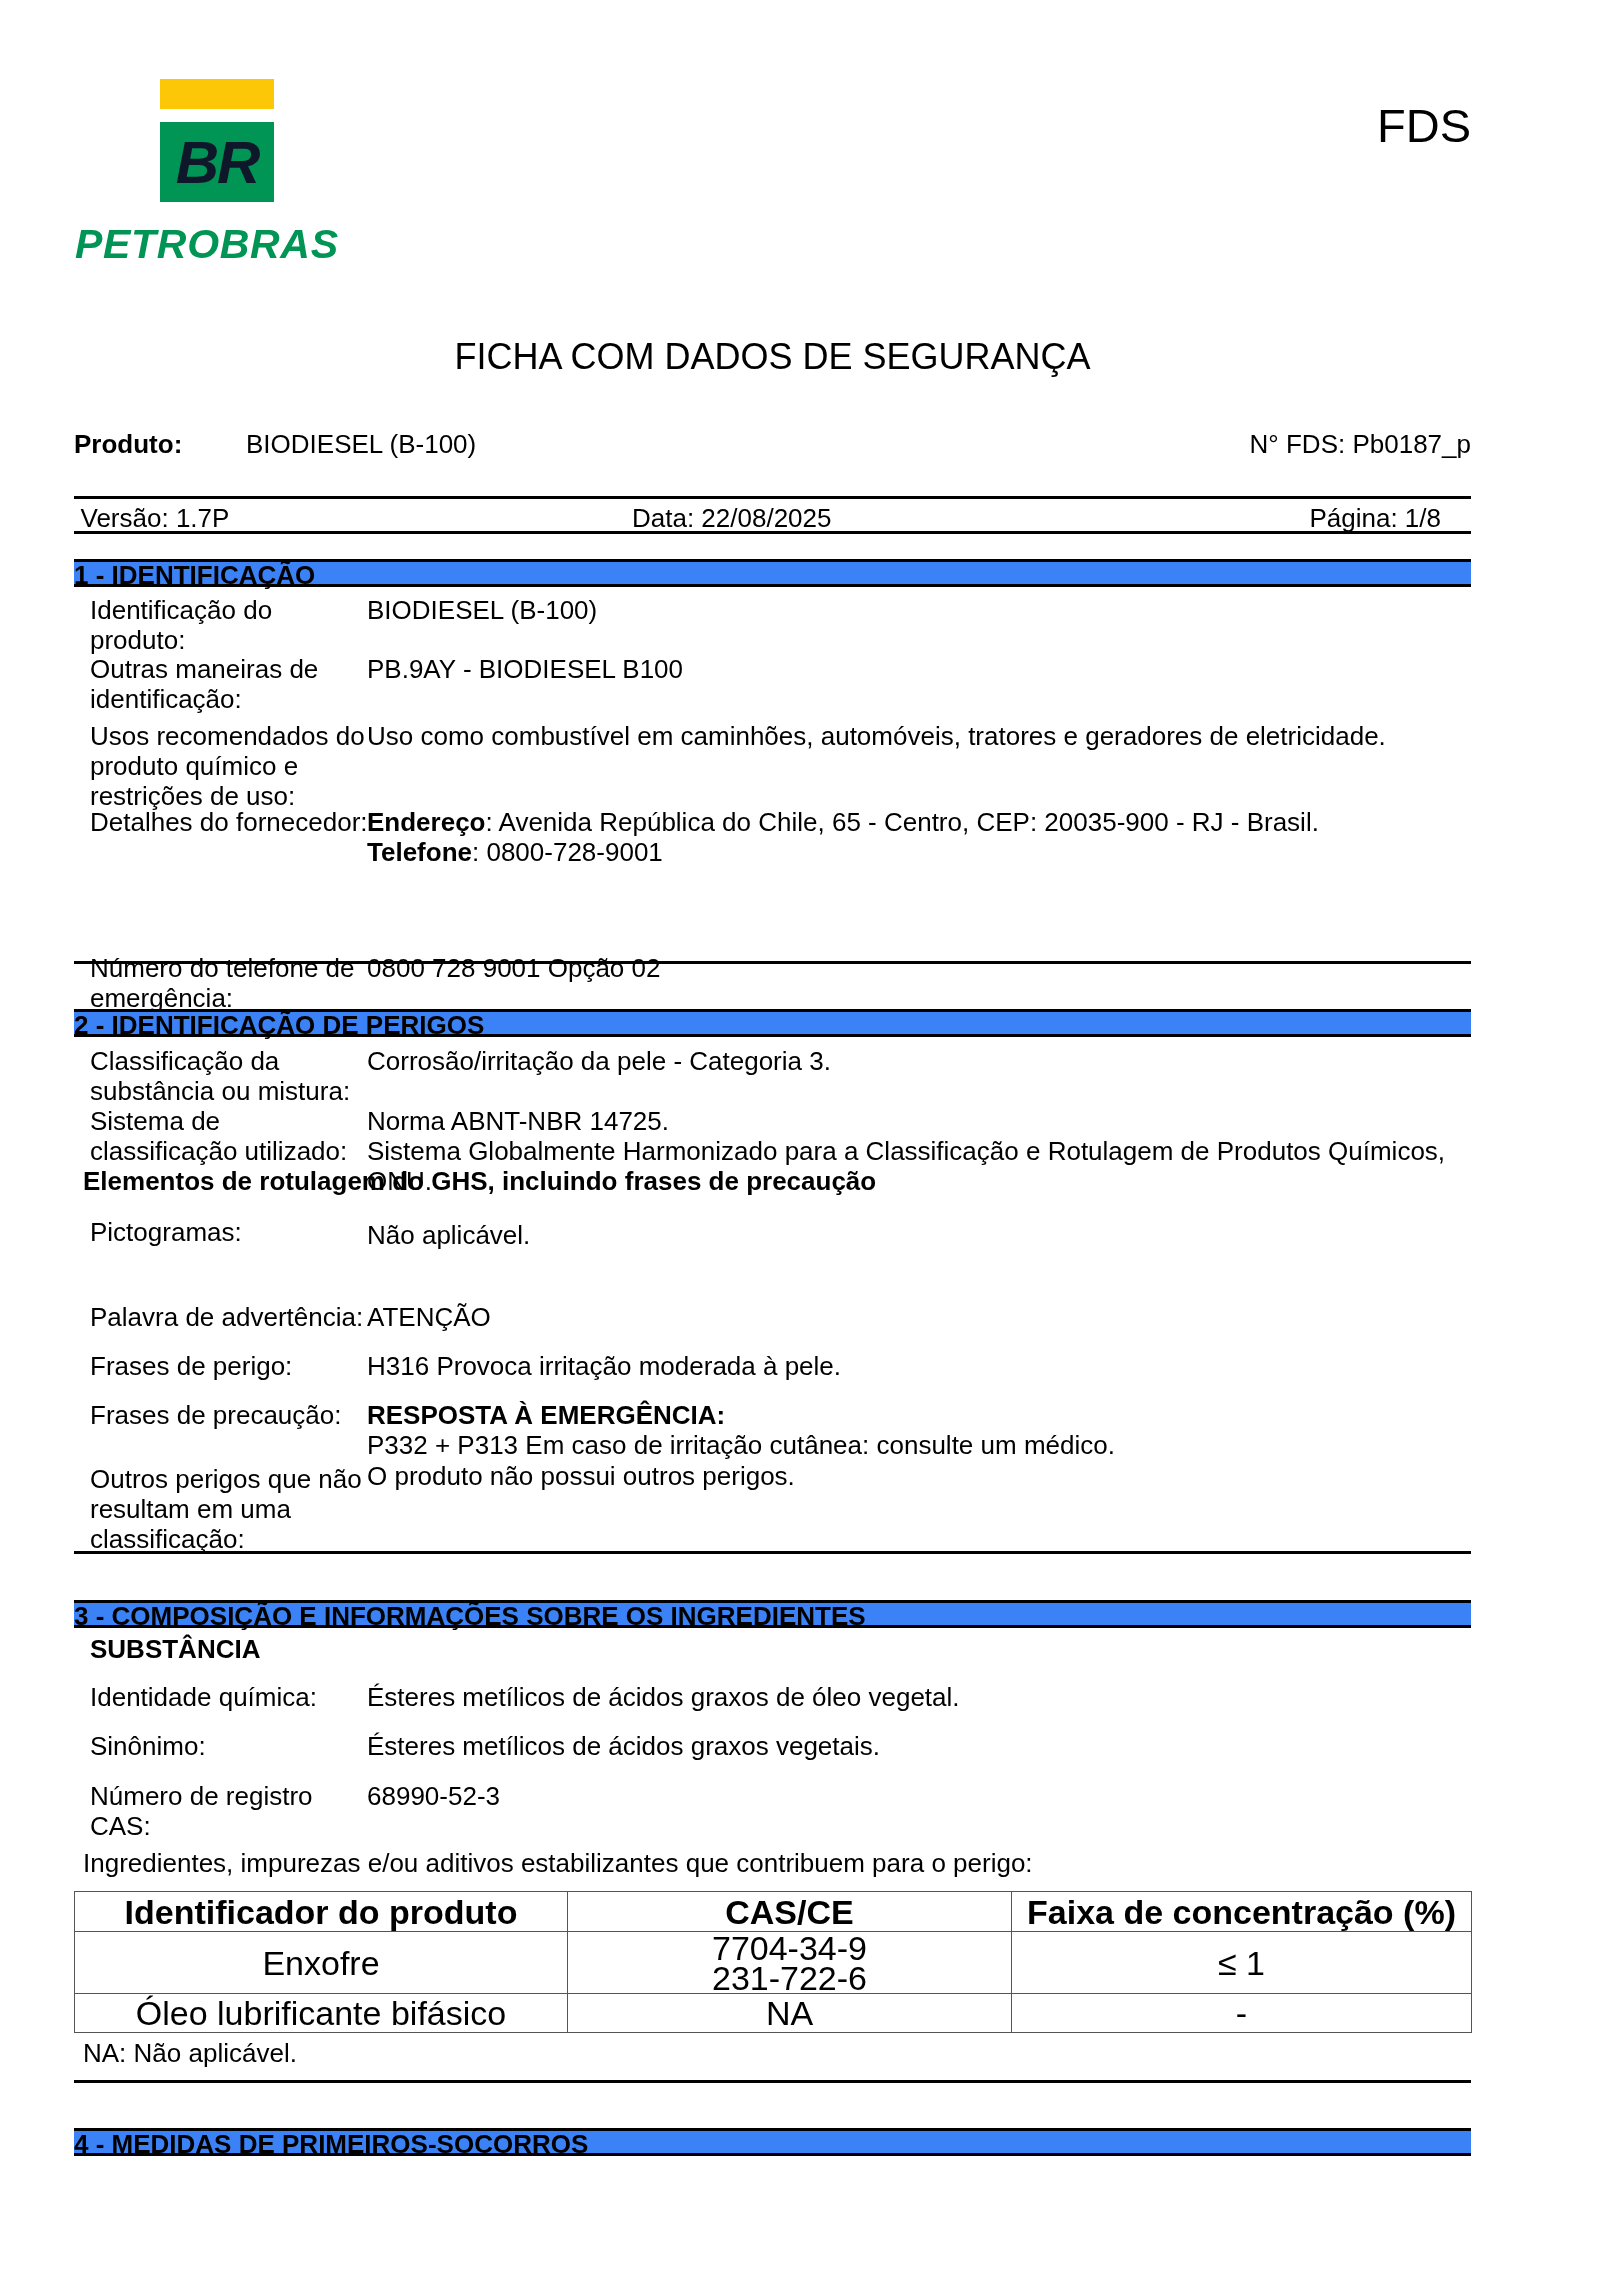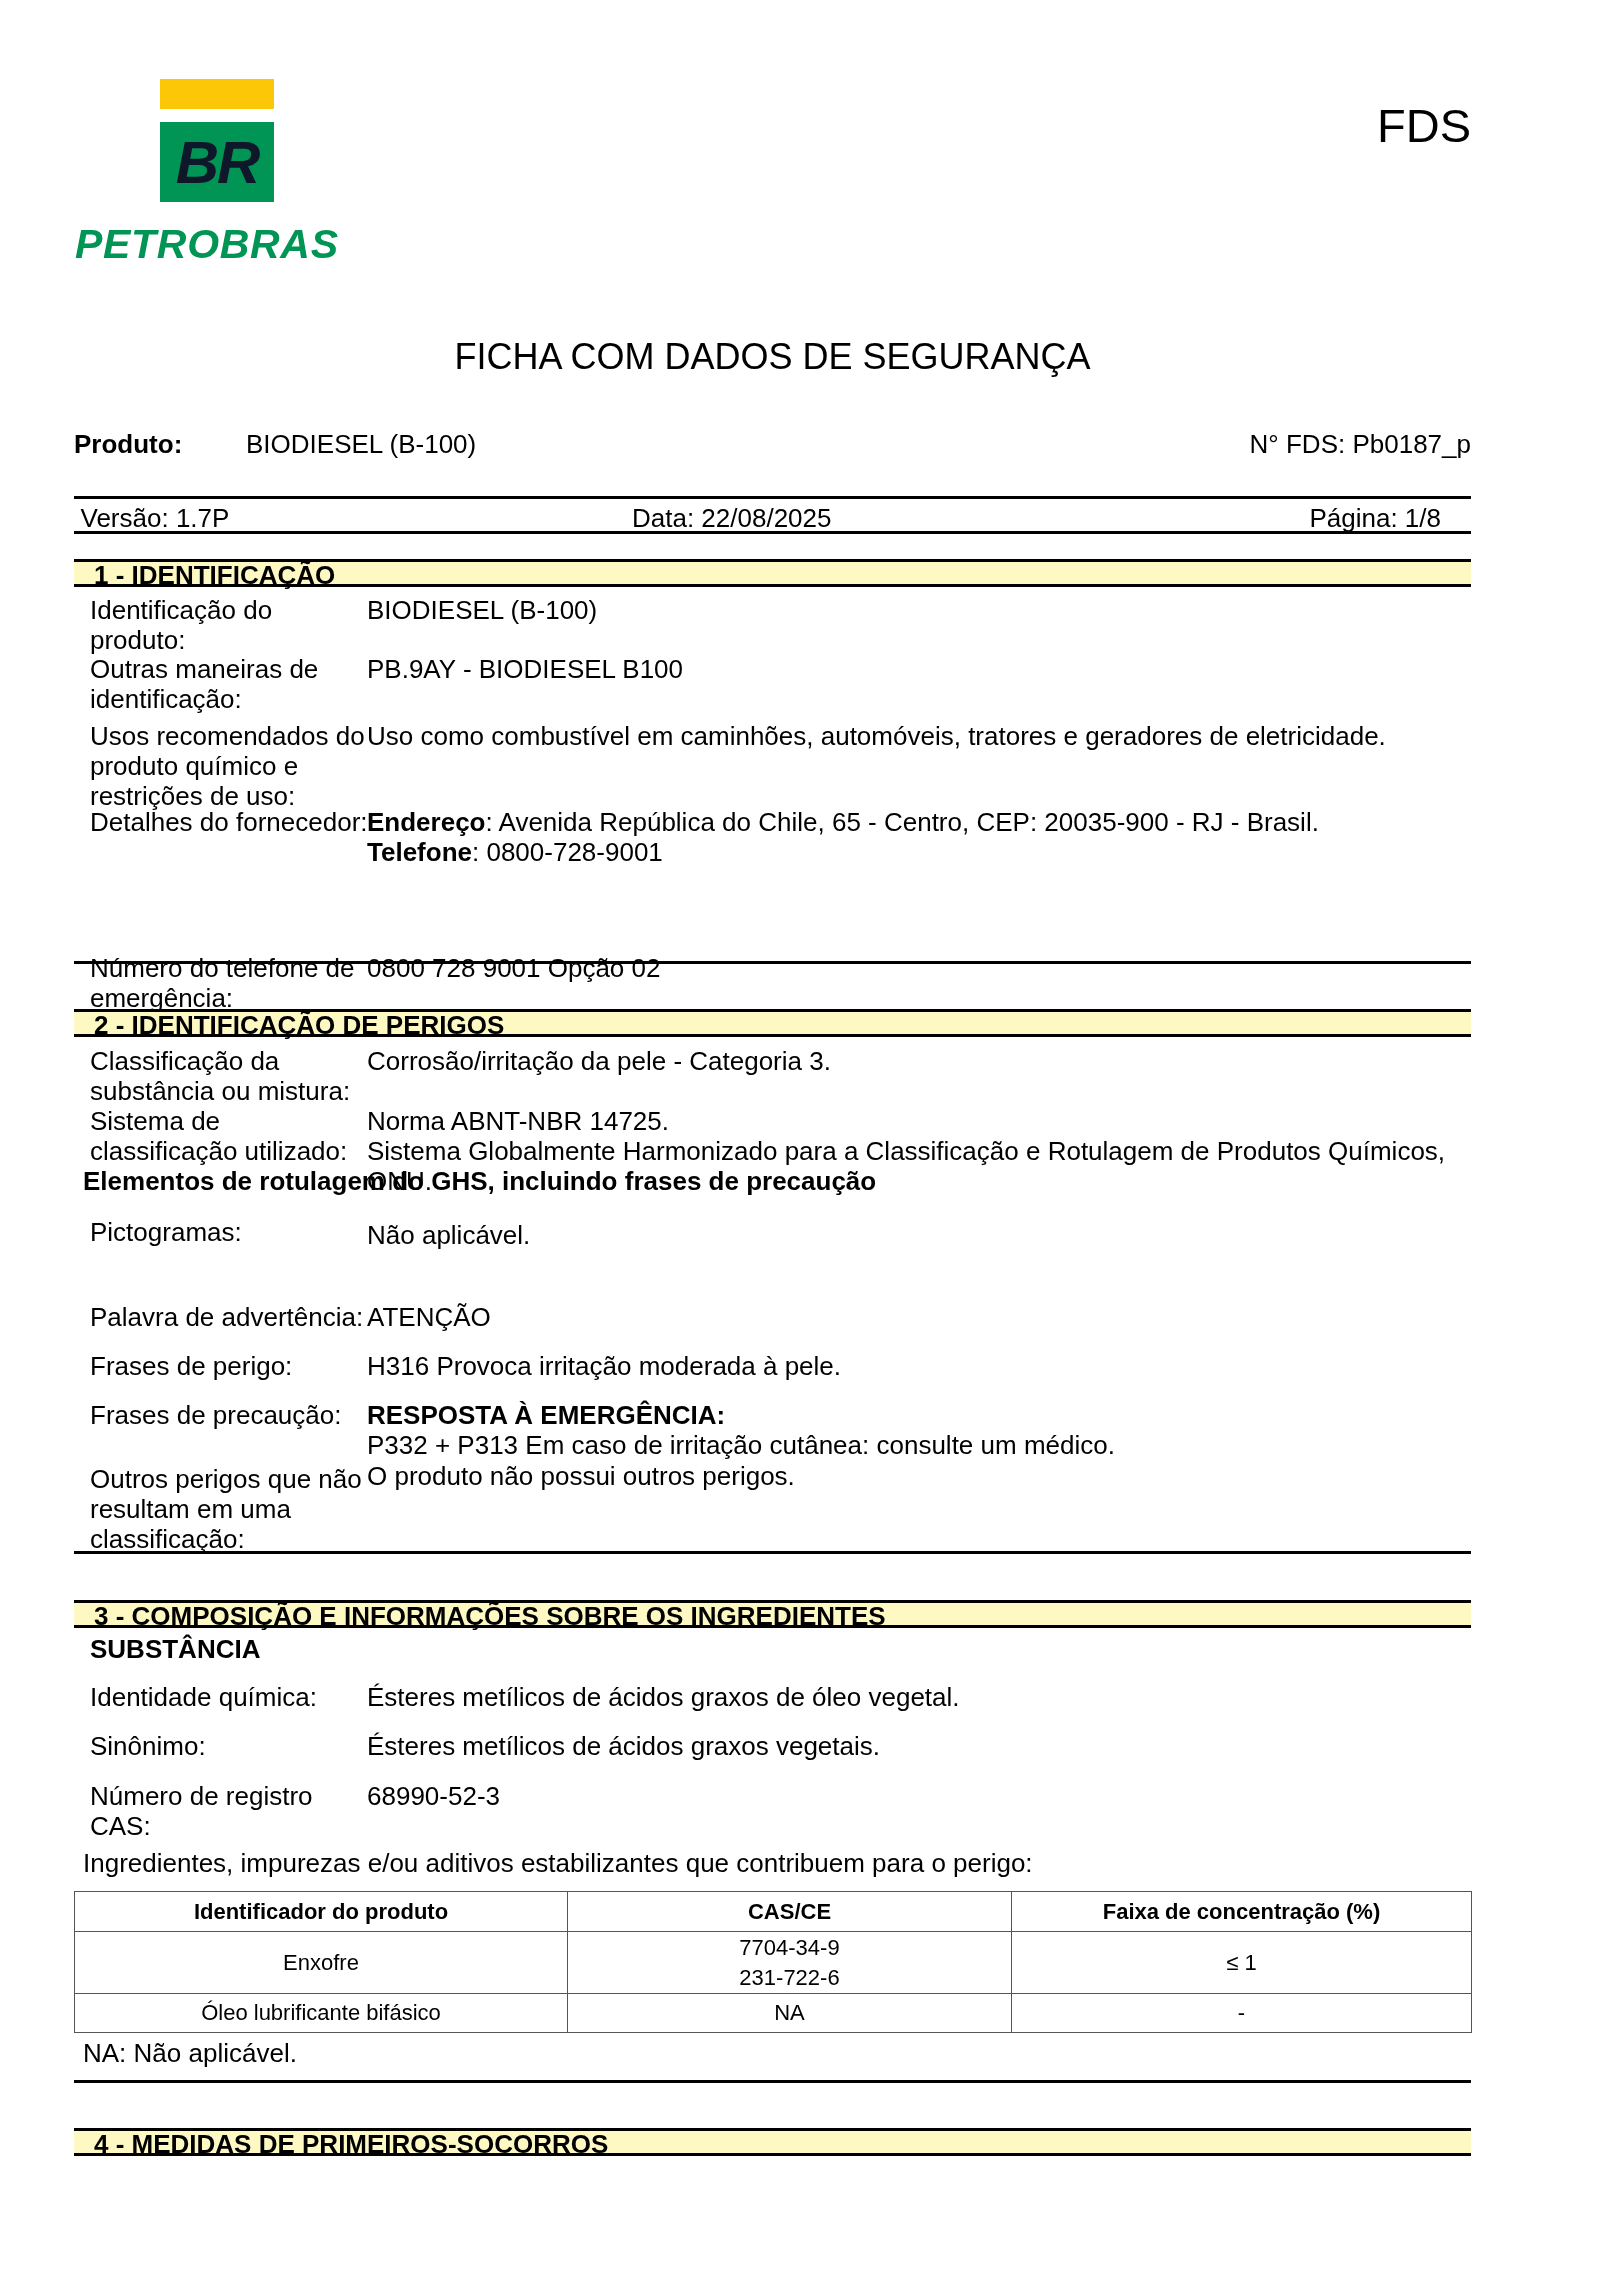--- a/index.html
+++ b/index.html
@@ -21,35 +21,35 @@
 
   
   .title{left:74px;top:336px;width:1397px;text-align:center;font-size:36px;}
   .hrow{left:74px;width:1397px;height:33px;}
   .prod-row{top:429px;}
   .meta-row{top:503px;}
   .b{font-weight:bold;}
   .rule{left:74px;width:1397px;height:3.3px;background:#000;}
 
   
-  .band{left:74px;width:1397px;background:#fef9c3;
+  .band{left:74px;width:1397px;background:#3b82f6;
     border-top:3.3px solid #000;border-bottom:3.3px solid #000;
-    height:27.5px;line-height:27.5px;font-weight:bold;padding-left:20px;box-sizing:border-box;}
+    height:27.5px;line-height:27.5px;font-weight:bold;padding-left:0;box-sizing:border-box;}
 
   
   .frow{left:90px;width:1387px;}
   .flabel{width:281px;line-height:30px;}
   .fvalue{position:absolute;left:277px;top:0;width:1107px;line-height:30px;}
   .standalone{left:83px;width:1387px;line-height:30px;}
 
   
   table.ing{position:absolute;left:74px;top:1891px;width:1397px;border-collapse:collapse;
     table-layout:fixed;}
   table.ing th,table.ing td{border:1.3px solid #555;text-align:center;vertical-align:middle;
-    font-size:22px;line-height:30px;padding:0;}
+    font-size:34px;line-height:30px;padding:0;}
   table.ing th{font-weight:bold;height:39px;}
   .rowtall{height:62px;}
   .rowshort{height:39px;}
 </style>
 </head>
 <body>
 
 <div class="page">
 
   <div class="abs logo-yellow"></div>

